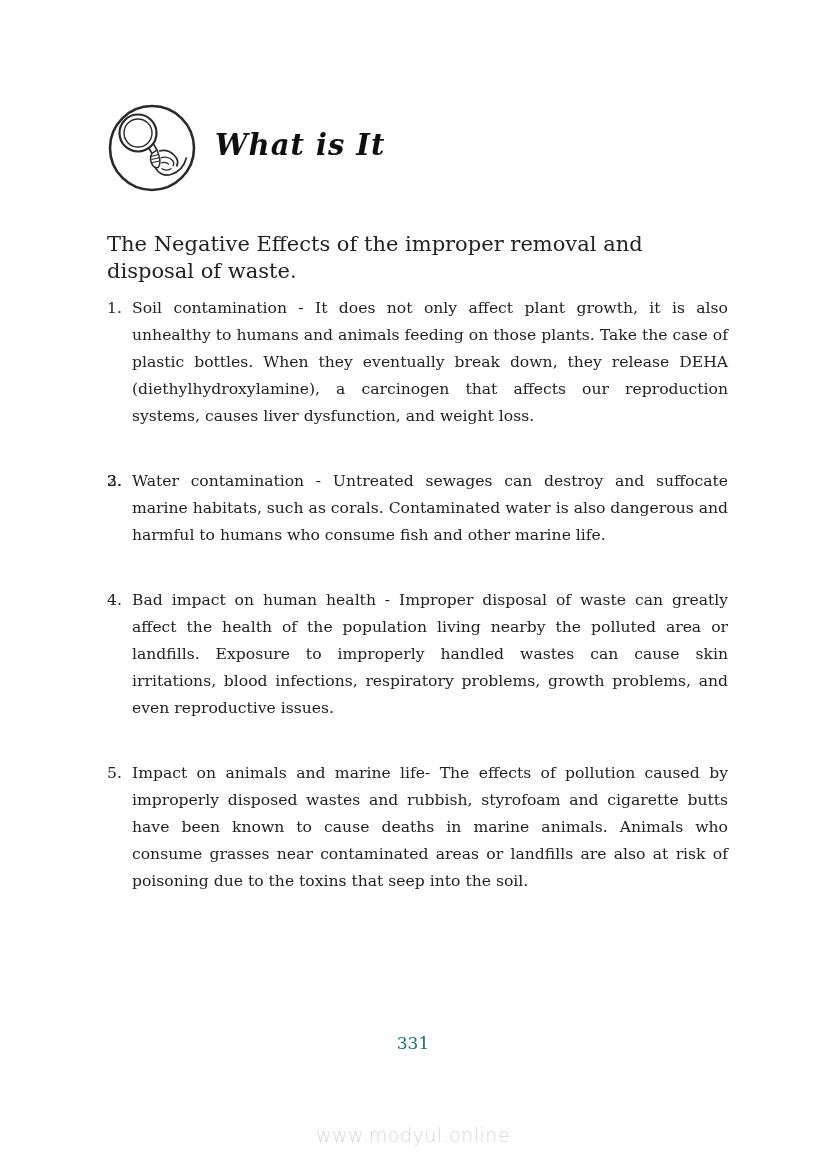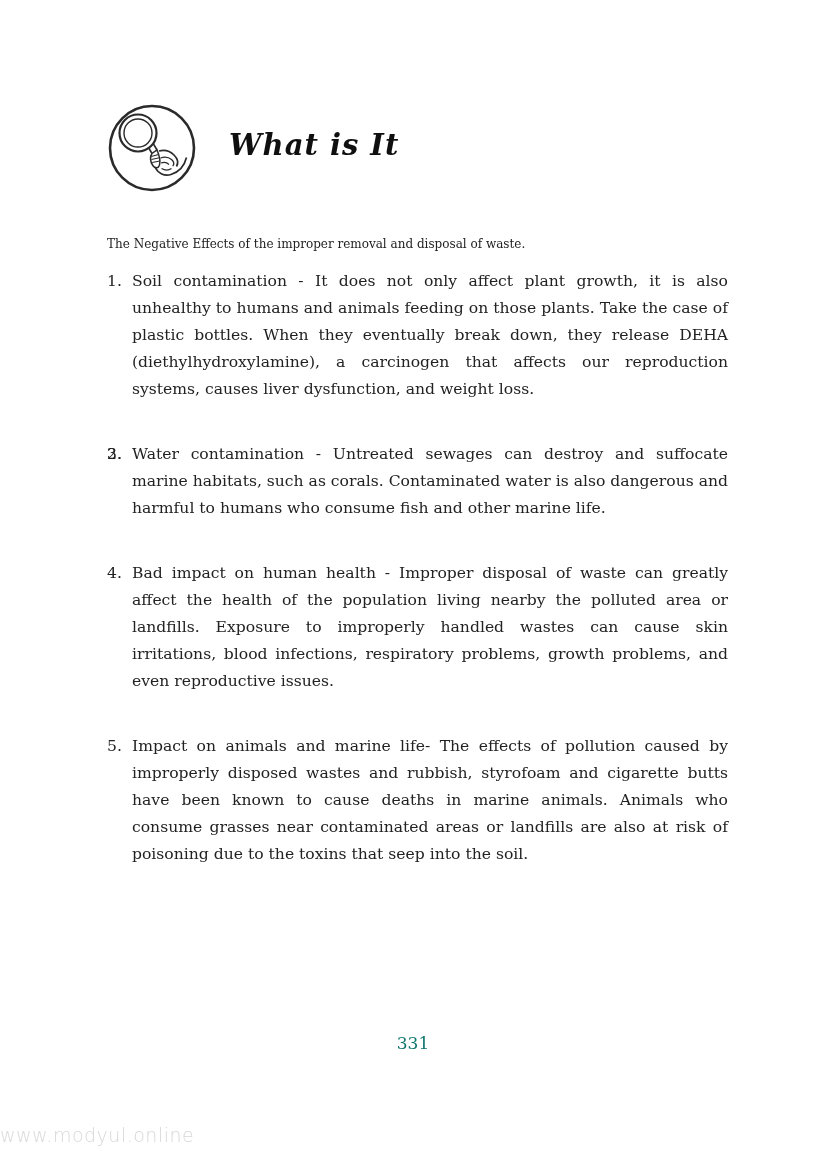--- a/index.html
+++ b/index.html
@@ -18,21 +18,21 @@
   }
   .content {
     position: absolute;
     left: 107px;
     top: 103px;
     width: 621px;
   }
   .header {
     display: flex;
     align-items: center;
-    gap: 32px;
+    gap: 18px;
     margin-bottom: 38px;
   }
   .icon-circle {
     width: 90px;
     height: 90px;
     flex: 0 0 auto;
   }
   .icon-circle svg {
     width: 90px;
     height: 90px;
@@ -40,21 +40,21 @@
   }
   .title {
     font-size: 29px;
     font-weight: bold;
     font-style: italic;
     letter-spacing: 1px;
     color: #0f0f0f;
     padding-bottom: 6px;
   }
   .intro {
-    font-size: 12px;
+    font-size: 21px;
     line-height: 27px;
     margin-bottom: 10px;
     color: #222222;
   }
   .list-item {
     position: relative;
     padding-left: 25px;
     font-size: 15.6px;
     line-height: 27px;
     text-align: justify;
@@ -73,20 +73,21 @@
     top: 1033px;
     text-align: center;
     font-size: 17px;
     color: #0f766e;
   }
   .watermark {
     position: absolute;
     left: 0;
     right: 0;
     top: 1124px;
+    text-align: center;
     font-family: "DejaVu Sans", "Liberation Sans", sans-serif;
     font-size: 19px;
     font-weight: 300;
     letter-spacing: 0.5px;
     color: #d8d8d8;
   }
 </style>
 </head>
 <body>
 

